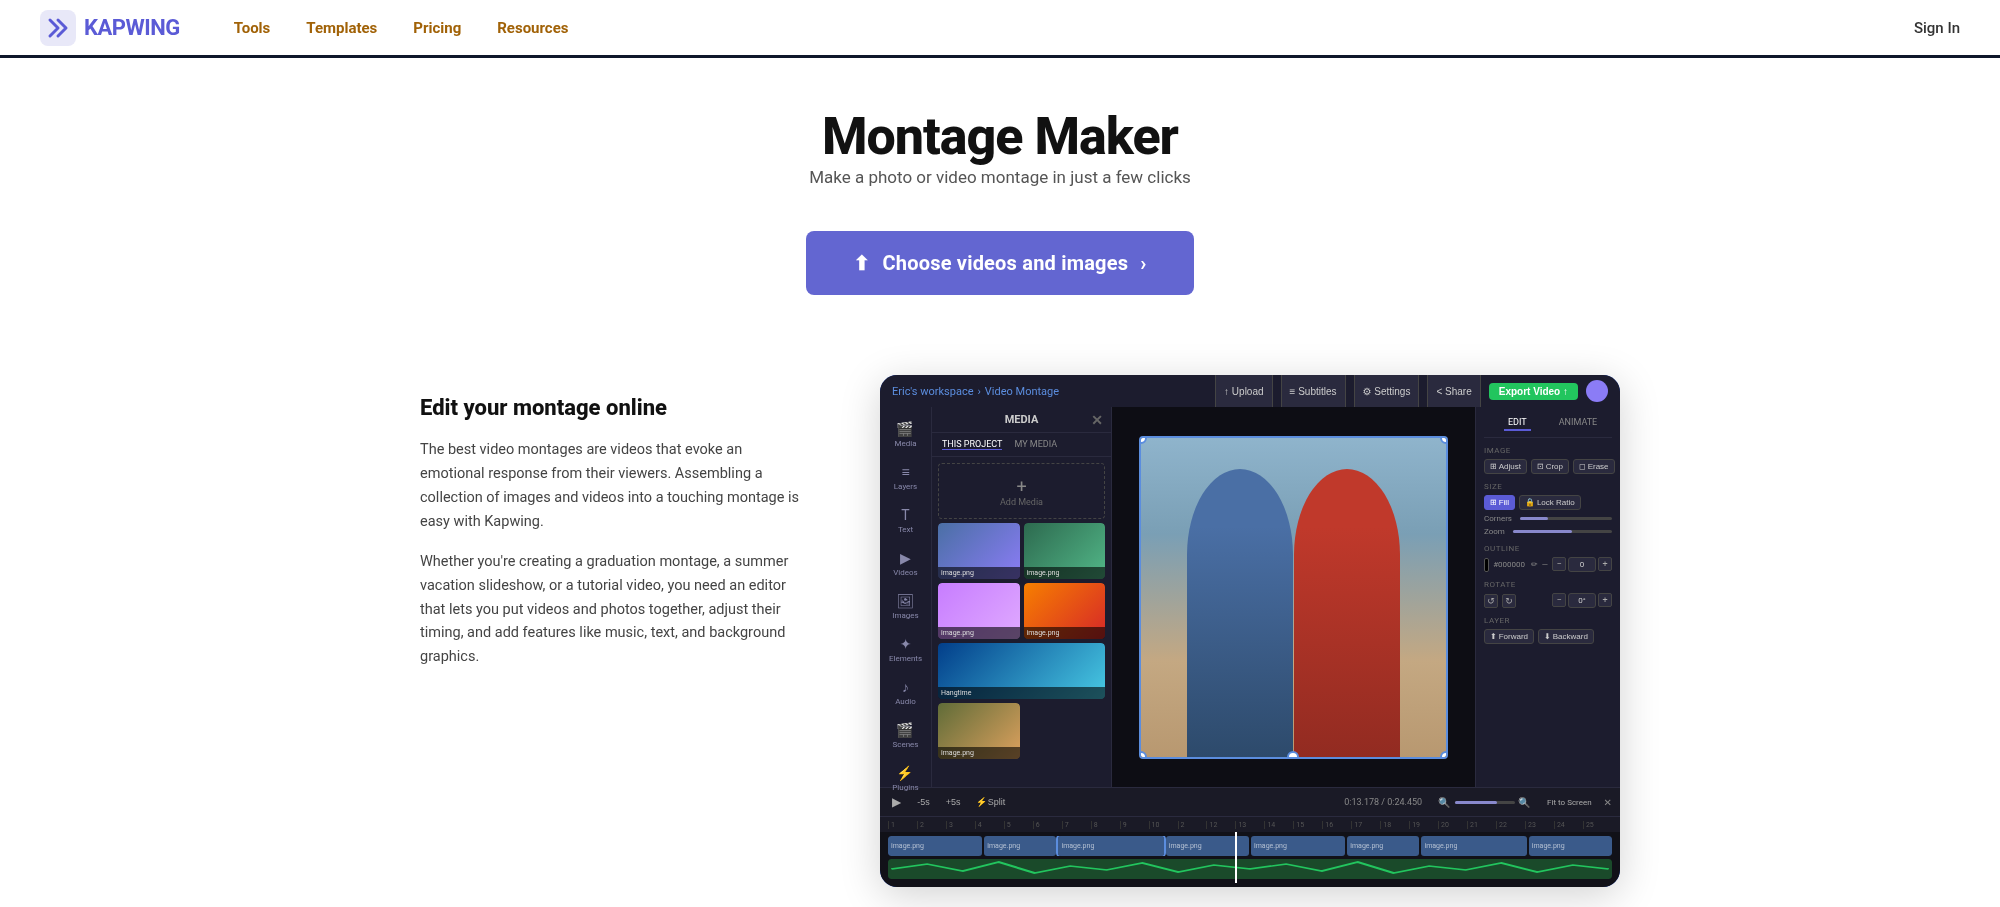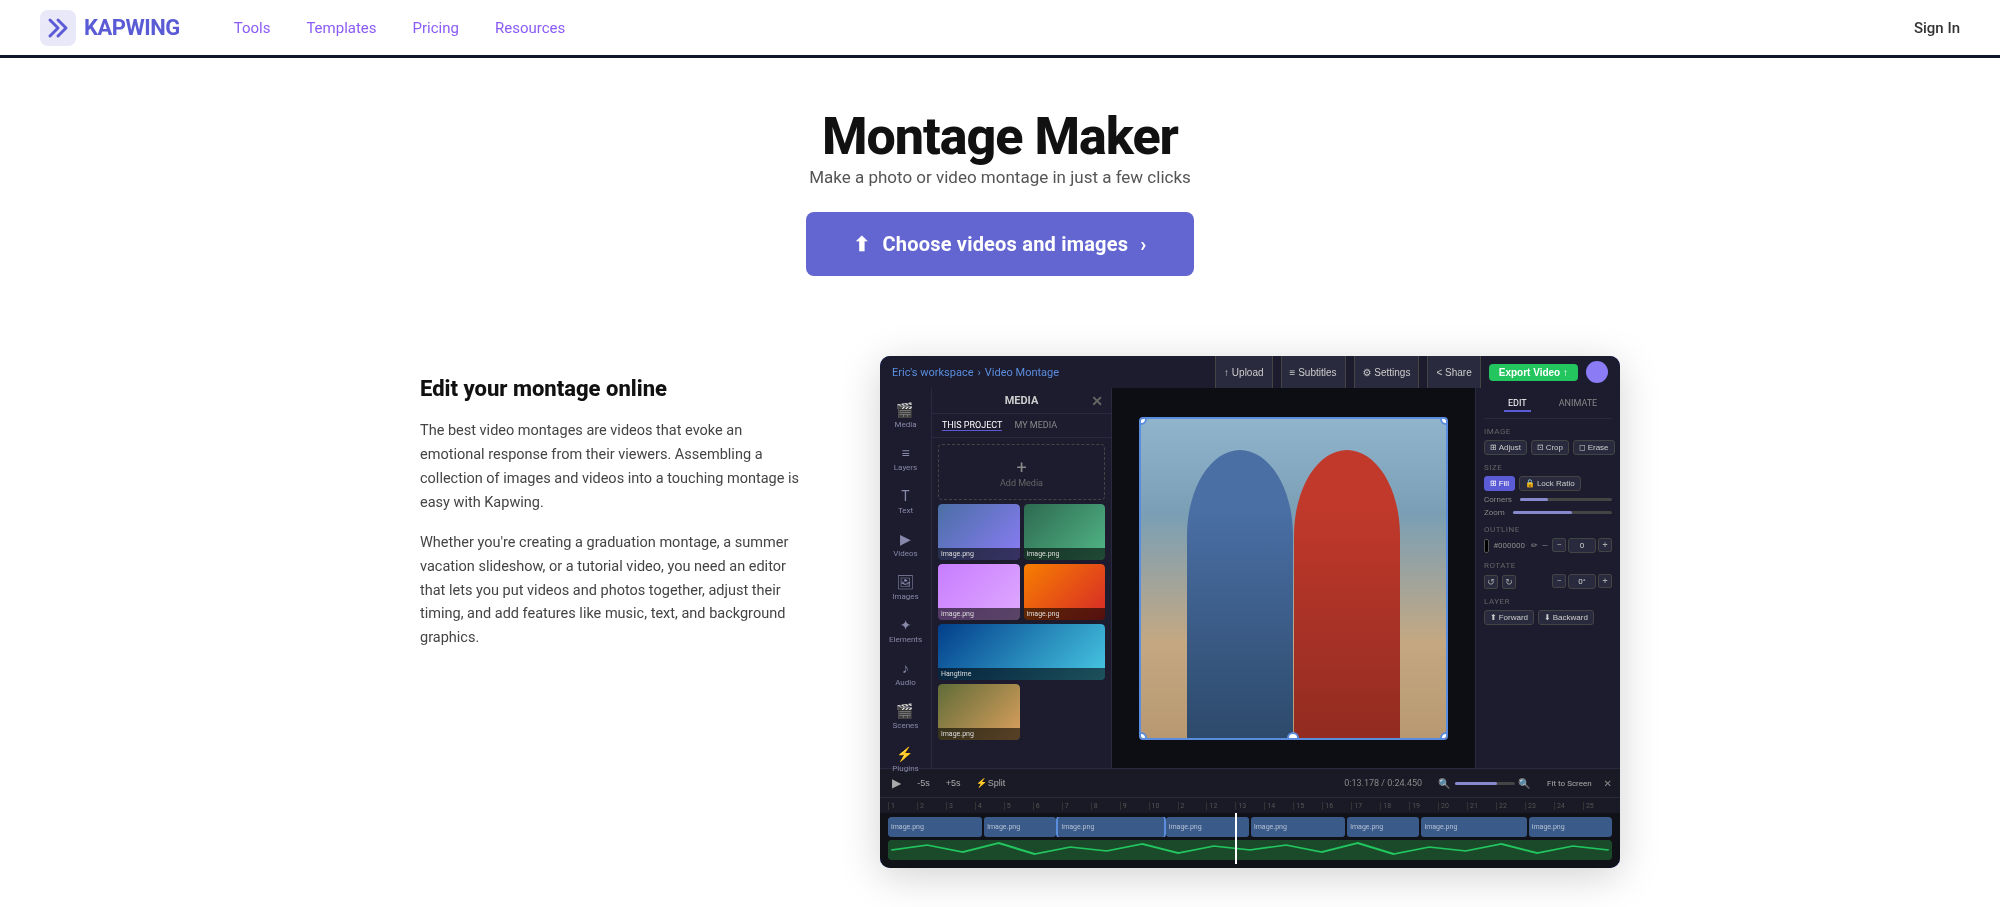--- a/index.html
+++ b/index.html
@@ -35,23 +35,23 @@
       display: flex;
       gap: 0;
       list-style: none;
     }
     .nav-links li a {
       display: block;
       padding: 0 18px;
       height: 58px;
       line-height: 58px;
       font-size: 15px;
-      color: #8b5cf6;
+      color: #a16207;
       text-decoration: none;
-      font-weight: 400;
+      font-weight: 700;
       text-align: center;
     }
     .nav-signin {
       margin-left: auto;
       font-size: 15px;
       color: #333;
       font-weight: 500;
       cursor: pointer;
       text-decoration: none;
     }
@@ -63,21 +63,21 @@
     }
     .hero-title {
       font-size: 52px;
       font-weight: 800;
       letter-spacing: -1px;
       color: #111;
     }
     .hero-subtitle {
       font-size: 17px;
       color: #555;
-      margin-bottom: 25px;
+      margin-bottom: 44px;
     }
     .cta-button {
       display: inline-flex;
       align-items: center;
       gap: 12px;
       background: #6366d1;
       color: #fff;
       font-size: 20px;
       font-weight: 700;
       padding: 20px 48px;
@@ -116,21 +116,21 @@
     .left-text p {
       font-size: 14.5px;
       color: #444;
       line-height: 1.65;
       margin-bottom: 16px;
     }
 
     
     .editor-preview {
       flex: 1;
-      border-radius: 10px;
+      border-radius: 17px;
       overflow: hidden;
       box-shadow: 0 8px 40px rgba(0,0,0,0.18);
       background: #1d4ed8;
       min-width: 0;
     }
 
     
     .editor-topbar {
       display: flex;
       align-items: center;

